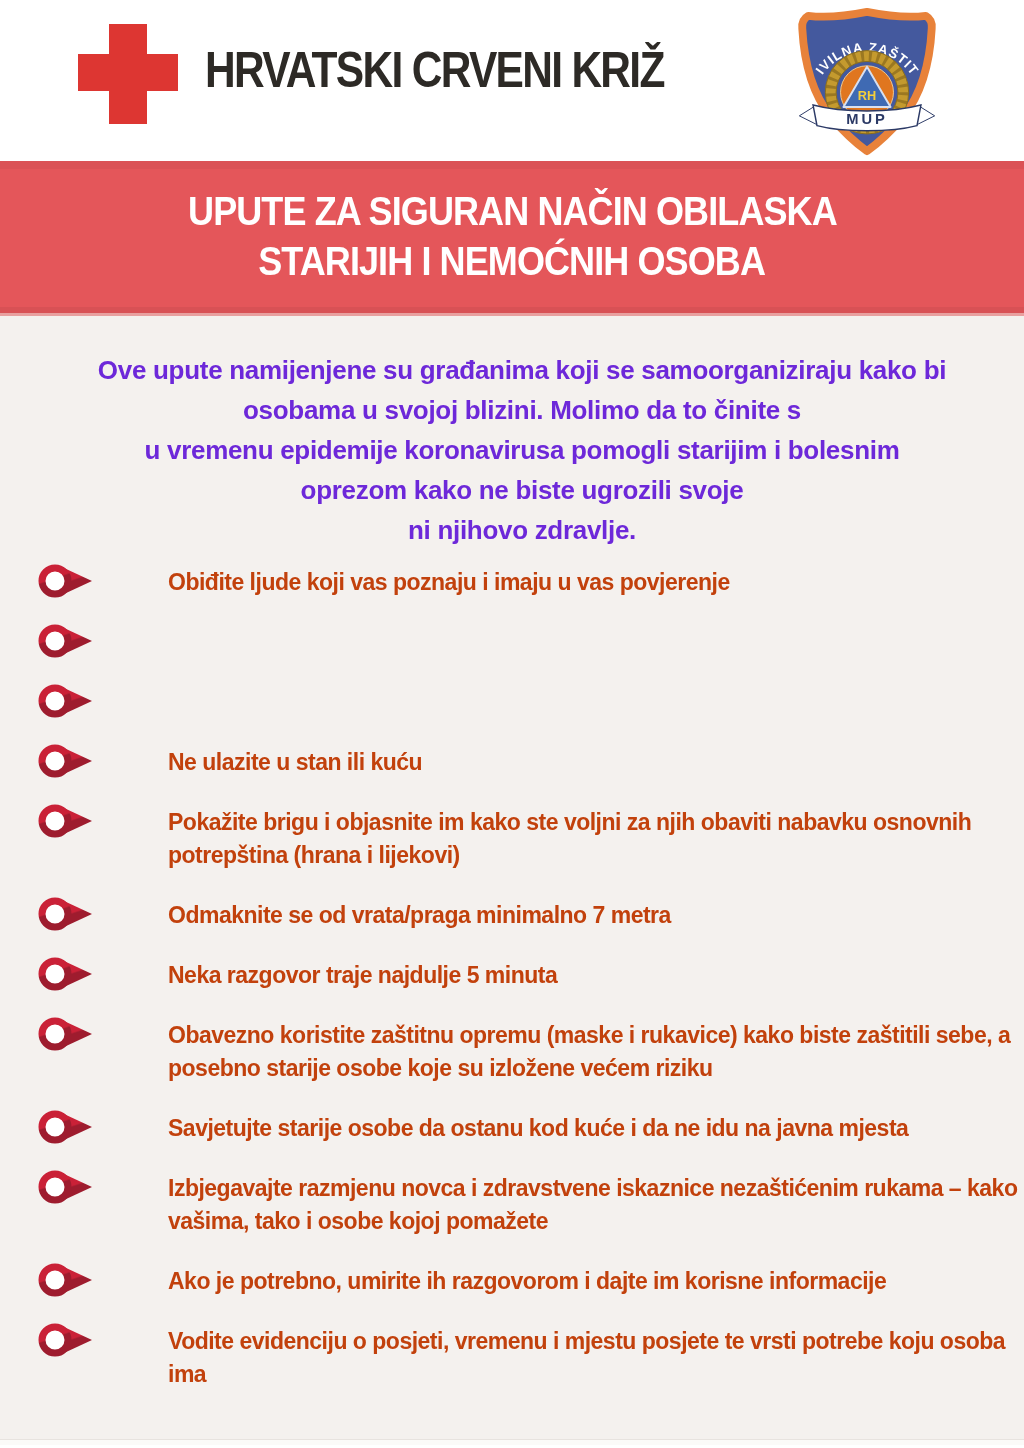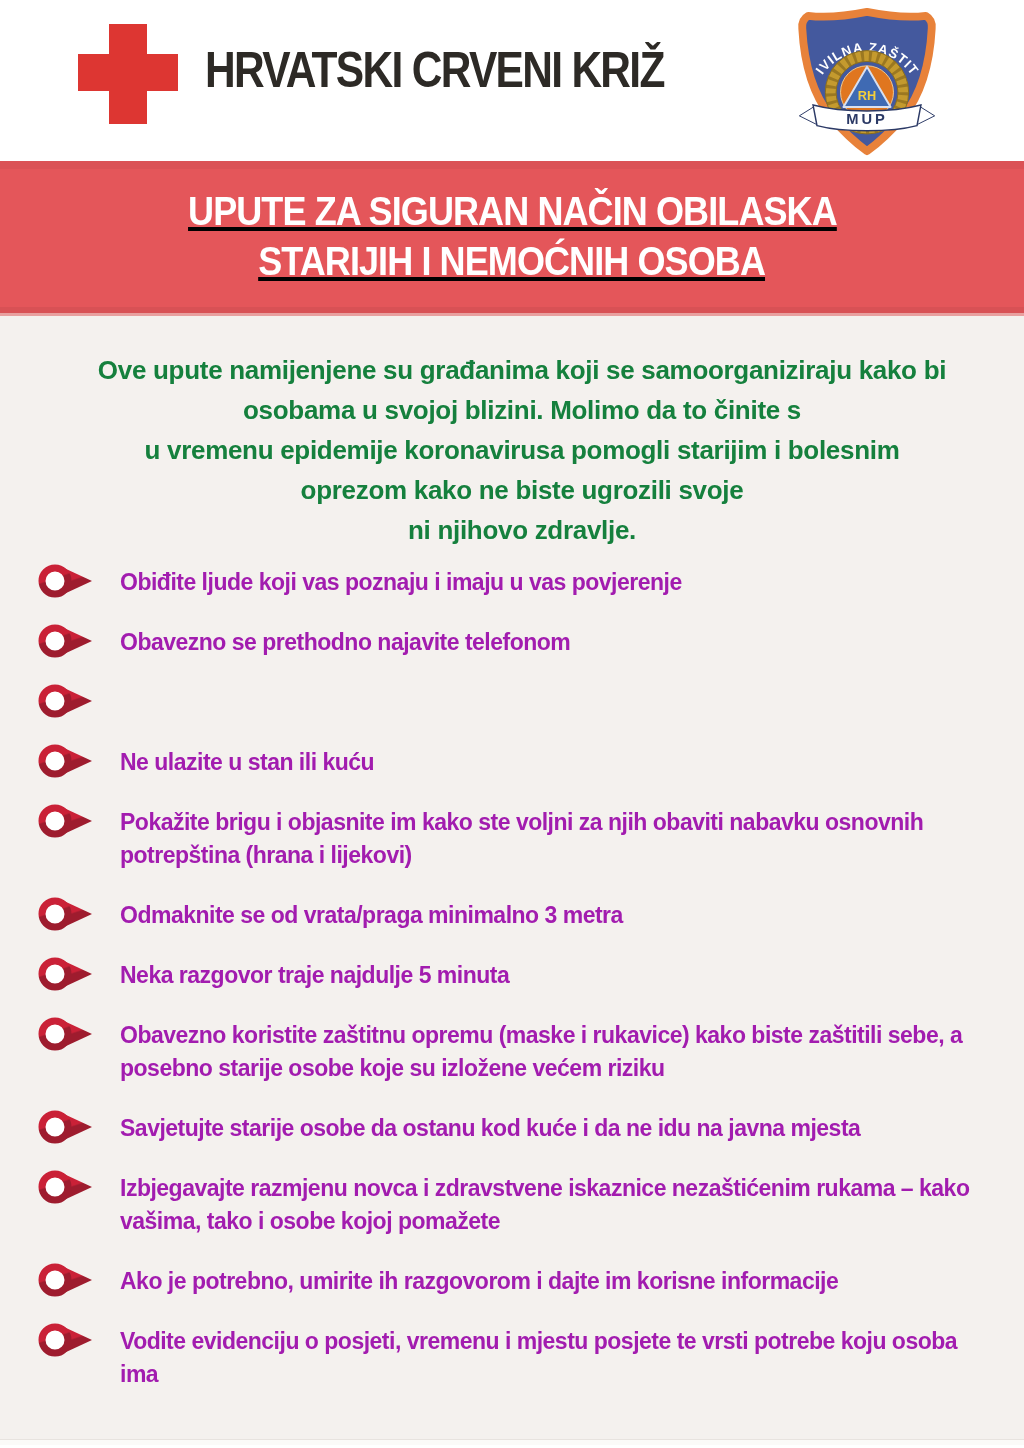--- a/index.html
+++ b/index.html
@@ -55,21 +55,20 @@
     height: 155px;
     background: #e4565a;
     border-bottom: 3px solid #e8a09f;
     box-shadow: inset 0 8px 0 rgba(0,0,0,0.04), inset 0 -6px 0 rgba(0,0,0,0.05);
     display: flex;
     flex-direction: column;
     justify-content: center;
     align-items: center;
     padding-bottom: 2px;
     box-sizing: border-box;
-    text-decoration: underline;
   }
   .banner-line {
     color: #ffffff;
     font-weight: bold;
     font-size: 40px;
     line-height: 50px;
     letter-spacing: -1px;
     white-space: nowrap;
     transform: scaleX(0.9);
     transform-origin: center;
@@ -78,21 +77,21 @@
   .content {
     position: relative;
     height: 1129px;
     background: #f4f1ee;
     box-sizing: border-box;
     padding-top: 34px;
   }
   .intro {
     text-align: center;
     font-weight: bold;
-    color: #15803d;
+    color: #6d28d9;
     font-size: 26px;
     line-height: 40px;
     letter-spacing: -0.3px;
     padding-left: 20px;
   }
   .intro-line { white-space: nowrap; }
   .list {
     list-style: none;
     margin: 14px 0 0 0;
     padding: 0 0 0 38px;
@@ -104,26 +103,27 @@
   }
   .pin {
     flex: 0 0 auto;
     width: 56px;
     height: 36px;
     margin-right: 26px;
     margin-top: -1px;
   }
   .row-text {
     max-width: 880px;
-    color: #a21caf;
+    color: #c2410c;
     font-weight: bold;
     font-size: 23px;
     line-height: 33px;
     letter-spacing: -0.5px;
     padding-top: 2px;
+    margin-left: 48px;
   }
   .bottom-strip {
     position: absolute;
     left: 0;
     bottom: 0;
     width: 100%;
     height: 5px;
     background: #fbfaf8;
     border-top: 1px solid #e7e3df;
   }
@@ -207,21 +207,20 @@
       <li class="row">
         <svg class="pin">
             <use href="#pin-icon"></use>
           </svg>
         <span class="row-text">Obiđite ljude koji vas poznaju i imaju u vas povjerenje</span>
       </li>
       <li class="row">
         <svg class="pin">
             <use href="#pin-icon"></use>
           </svg>
-        <span class="row-text">Obavezno se prethodno najavite telefonom</span>
       </li>
       <li class="row">
         <svg class="pin">
             <use href="#pin-icon"></use>
           </svg>
       </li>
       <li class="row">
         <svg class="pin">
             <use href="#pin-icon"></use>
           </svg>
@@ -230,21 +229,21 @@
       <li class="row">
         <svg class="pin">
             <use href="#pin-icon"></use>
           </svg>
         <span class="row-text">Pokažite brigu i objasnite im kako ste voljni za njih obaviti nabavku osnovnih potrepština (hrana i lijekovi)</span>
       </li>
       <li class="row">
         <svg class="pin">
             <use href="#pin-icon"></use>
           </svg>
-        <span class="row-text">Odmaknite se od vrata/praga minimalno 3 metra</span>
+        <span class="row-text">Odmaknite se od vrata/praga minimalno 7 metra</span>
       </li>
       <li class="row">
         <svg class="pin">
             <use href="#pin-icon"></use>
           </svg>
         <span class="row-text">Neka razgovor traje najdulje 5 minuta</span>
       </li>
       <li class="row">
         <svg class="pin">
             <use href="#pin-icon"></use>

